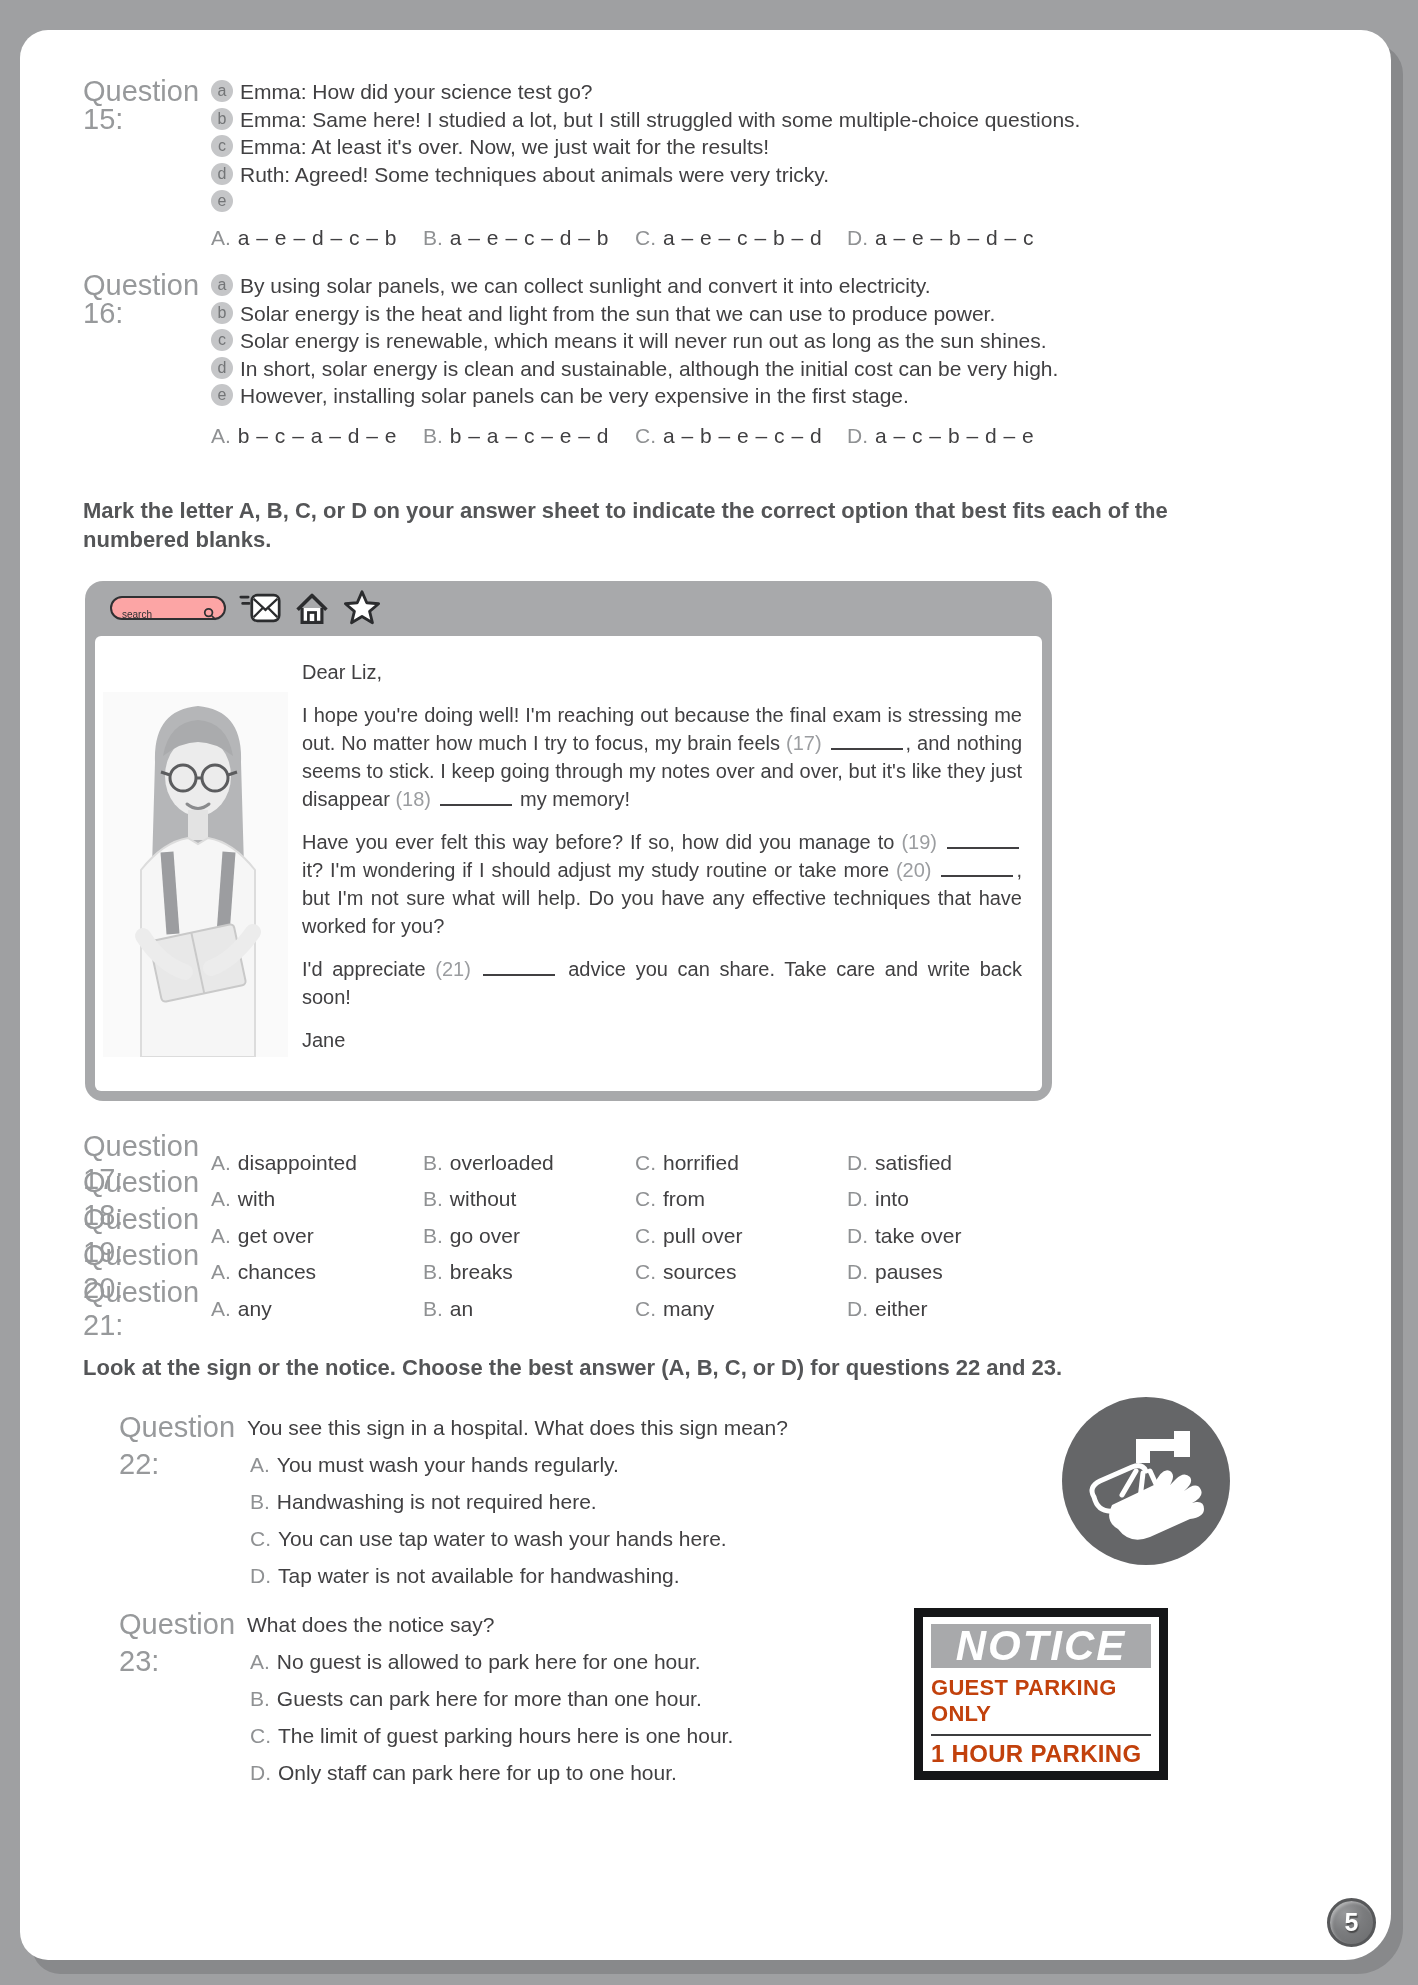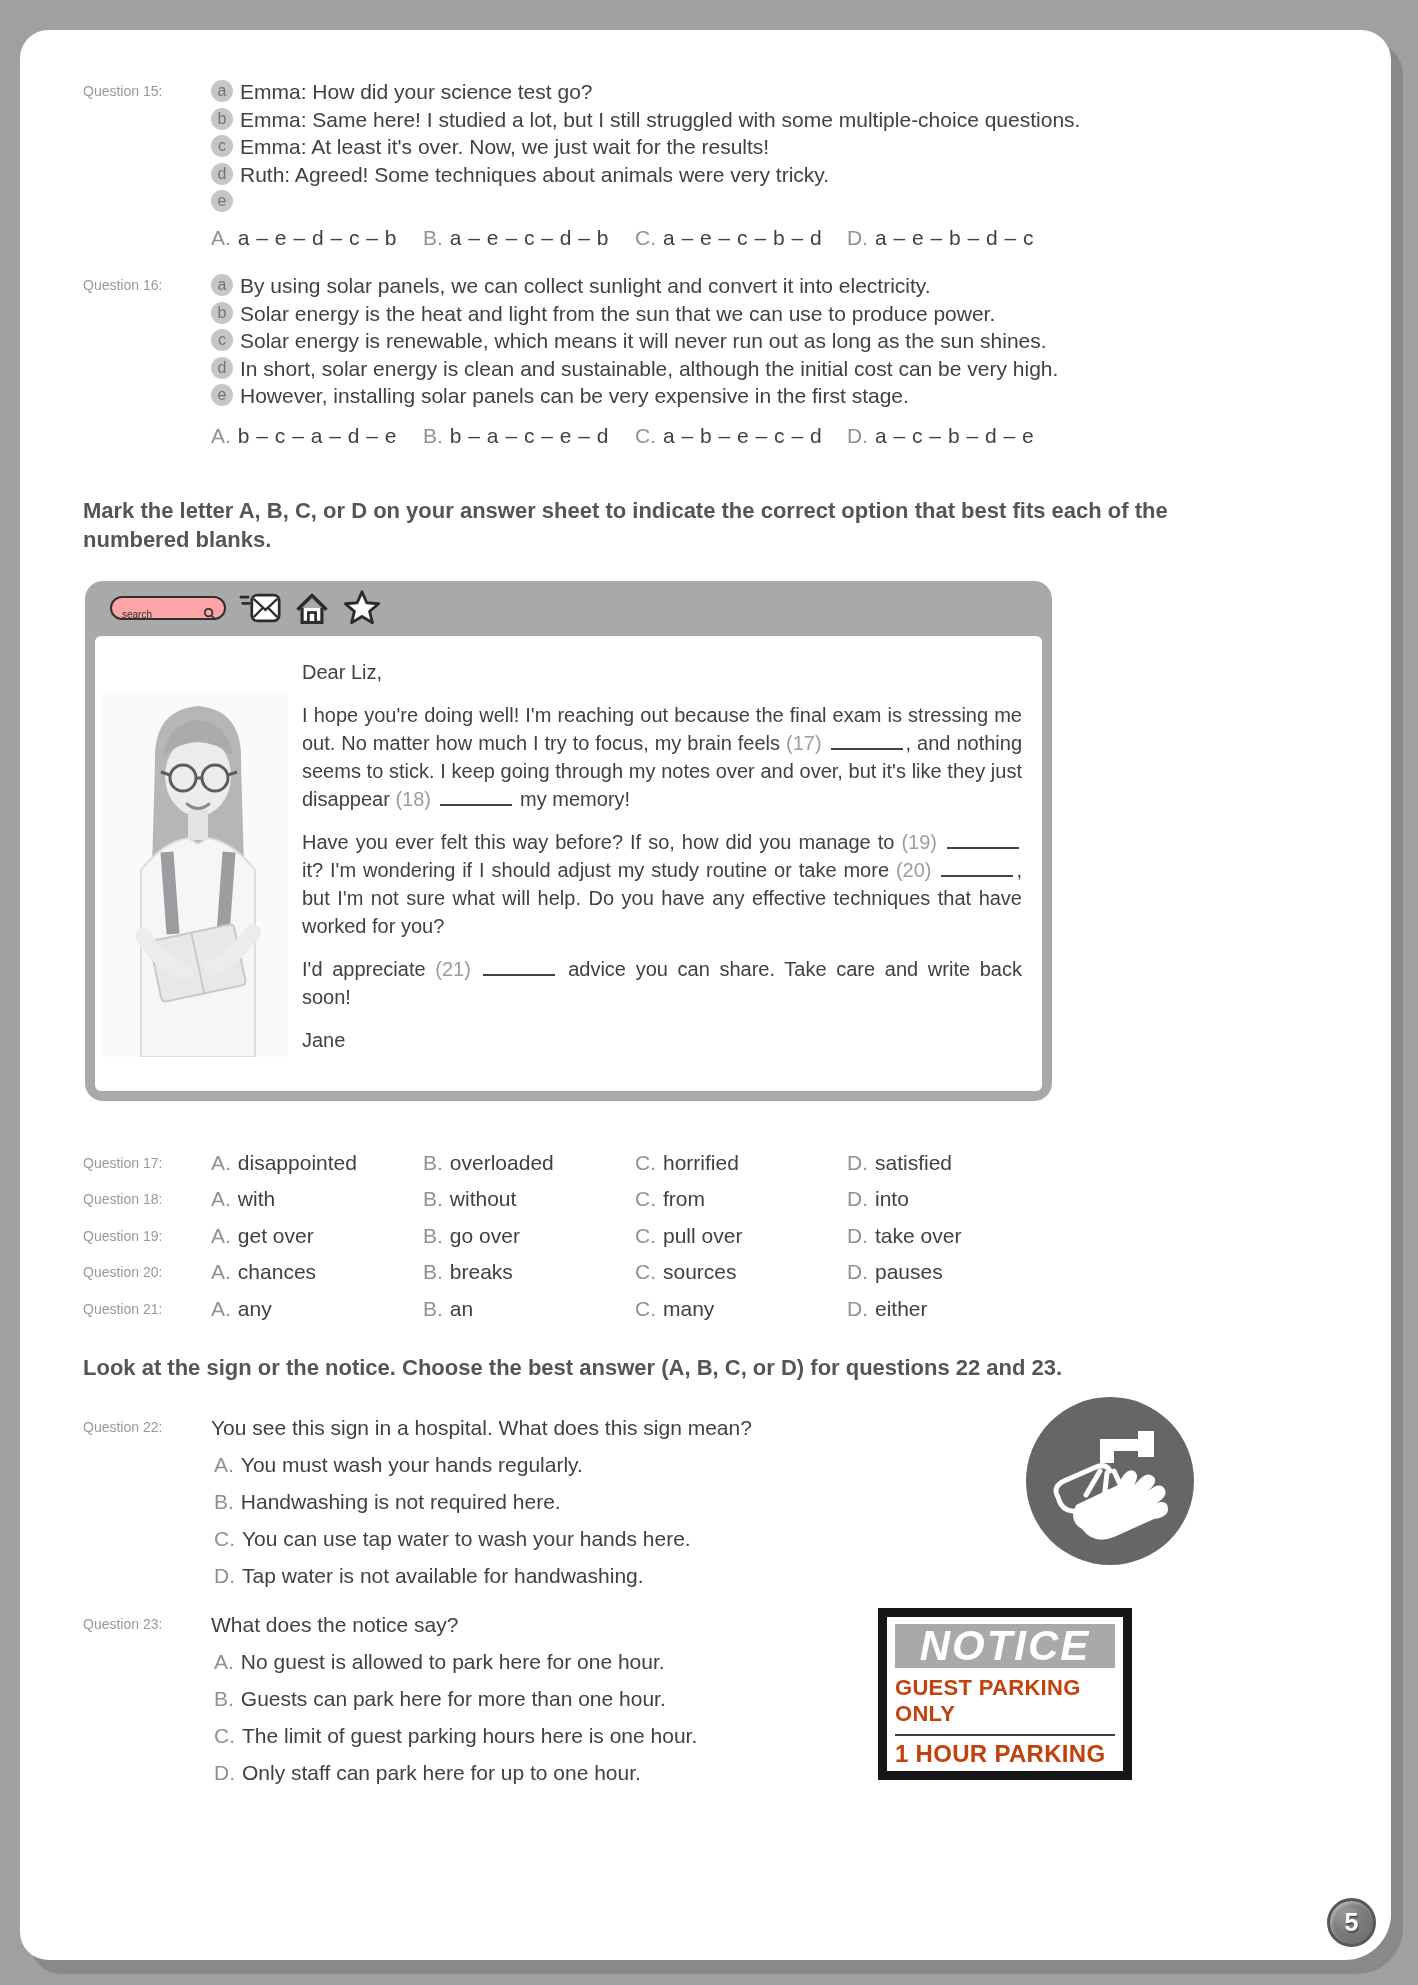--- a/index.html
+++ b/index.html
@@ -11,21 +11,21 @@
   }
   .page{
     position:absolute;left:20px;top:30px;width:1371px;height:1930px;
     box-sizing:border-box;background:#ffffff;
     border-radius:28px 30px 46px 28px;
     box-shadow:12px 14px 0 rgba(55,56,58,0.22);
     padding:48px 48px 0 63px;
   }
   
   .qblock{display:flex;position:relative;}
-  .qlabel{flex:0 0 128px;color:#97999b;font-size:14px;line-height:27.5px;}
+  .qlabel{flex:0 0 128px;color:#97999b;font-size:29px;line-height:27.5px;}
   .qbody{flex:1;min-width:0;}
   .opt-line{display:flex;align-items:flex-start;font-size:21px;line-height:27.5px;white-space:nowrap;}
   .tag{
     flex:0 0 auto;width:22px;height:22px;border-radius:50%;
     background:#c5c6c8;color:#737577;font-size:16px;line-height:22px;
     text-align:center;margin:2px 7px 0 0;
   }
   .seq-row{display:flex;margin:14px 0 22px 0;font-size:21px;}
   .seq{width:212px;display:flex;}
   .seq:last-child{width:auto;}
@@ -50,21 +50,21 @@
   .letter .greeting{text-align:left;}
   .num{color:#9b9da0;}
   .blank{display:inline-block;width:72px;height:13px;border-bottom:2.5px solid #414042;margin:0 3px;}
   
   .mc{margin-top:44px;}
   .mc-row{display:flex;height:36.5px;align-items:center;font-size:21px;}
   .mc-row .qlabel{line-height:normal;}
   .mc-opt{display:flex;width:212px;white-space:nowrap;}
   .mc-opt:last-child{width:auto;}
   
-  .sign-q{font-size:21px;margin-bottom:12px;}
+  .sign-q{font-size:21px;margin-bottom:12px;margin-left:36px;}
   .sign-q .qlabel,.sign-q .q-line,.sign-q .abc{line-height:37px;}
   .abc{padding-left:3px;display:flex;white-space:nowrap;}
   .wash-icon{position:absolute;left:939px;top:-16px;width:176px;height:176px;}
   .notice{position:absolute;left:795px;top:2px;width:254px;height:172px;background:#fff;
     border:9px solid #151618;box-sizing:border-box;padding:7px 8px 0;}
   .notice-band{background:#a8a9ab;height:44px;display:flex;align-items:center;justify-content:center;}
   .notice-band span{color:#fff;font-weight:bold;font-style:italic;font-size:42px;letter-spacing:2px;}
   .notice-l{font-weight:bold;font-size:22px;text-align:left;color:#c2410c;letter-spacing:0.3px;line-height:26px;}
   .notice-l.top{margin-top:7px;}
   .notice-l.under{border-bottom:2px solid #3c3d3f;padding-bottom:7px;}

